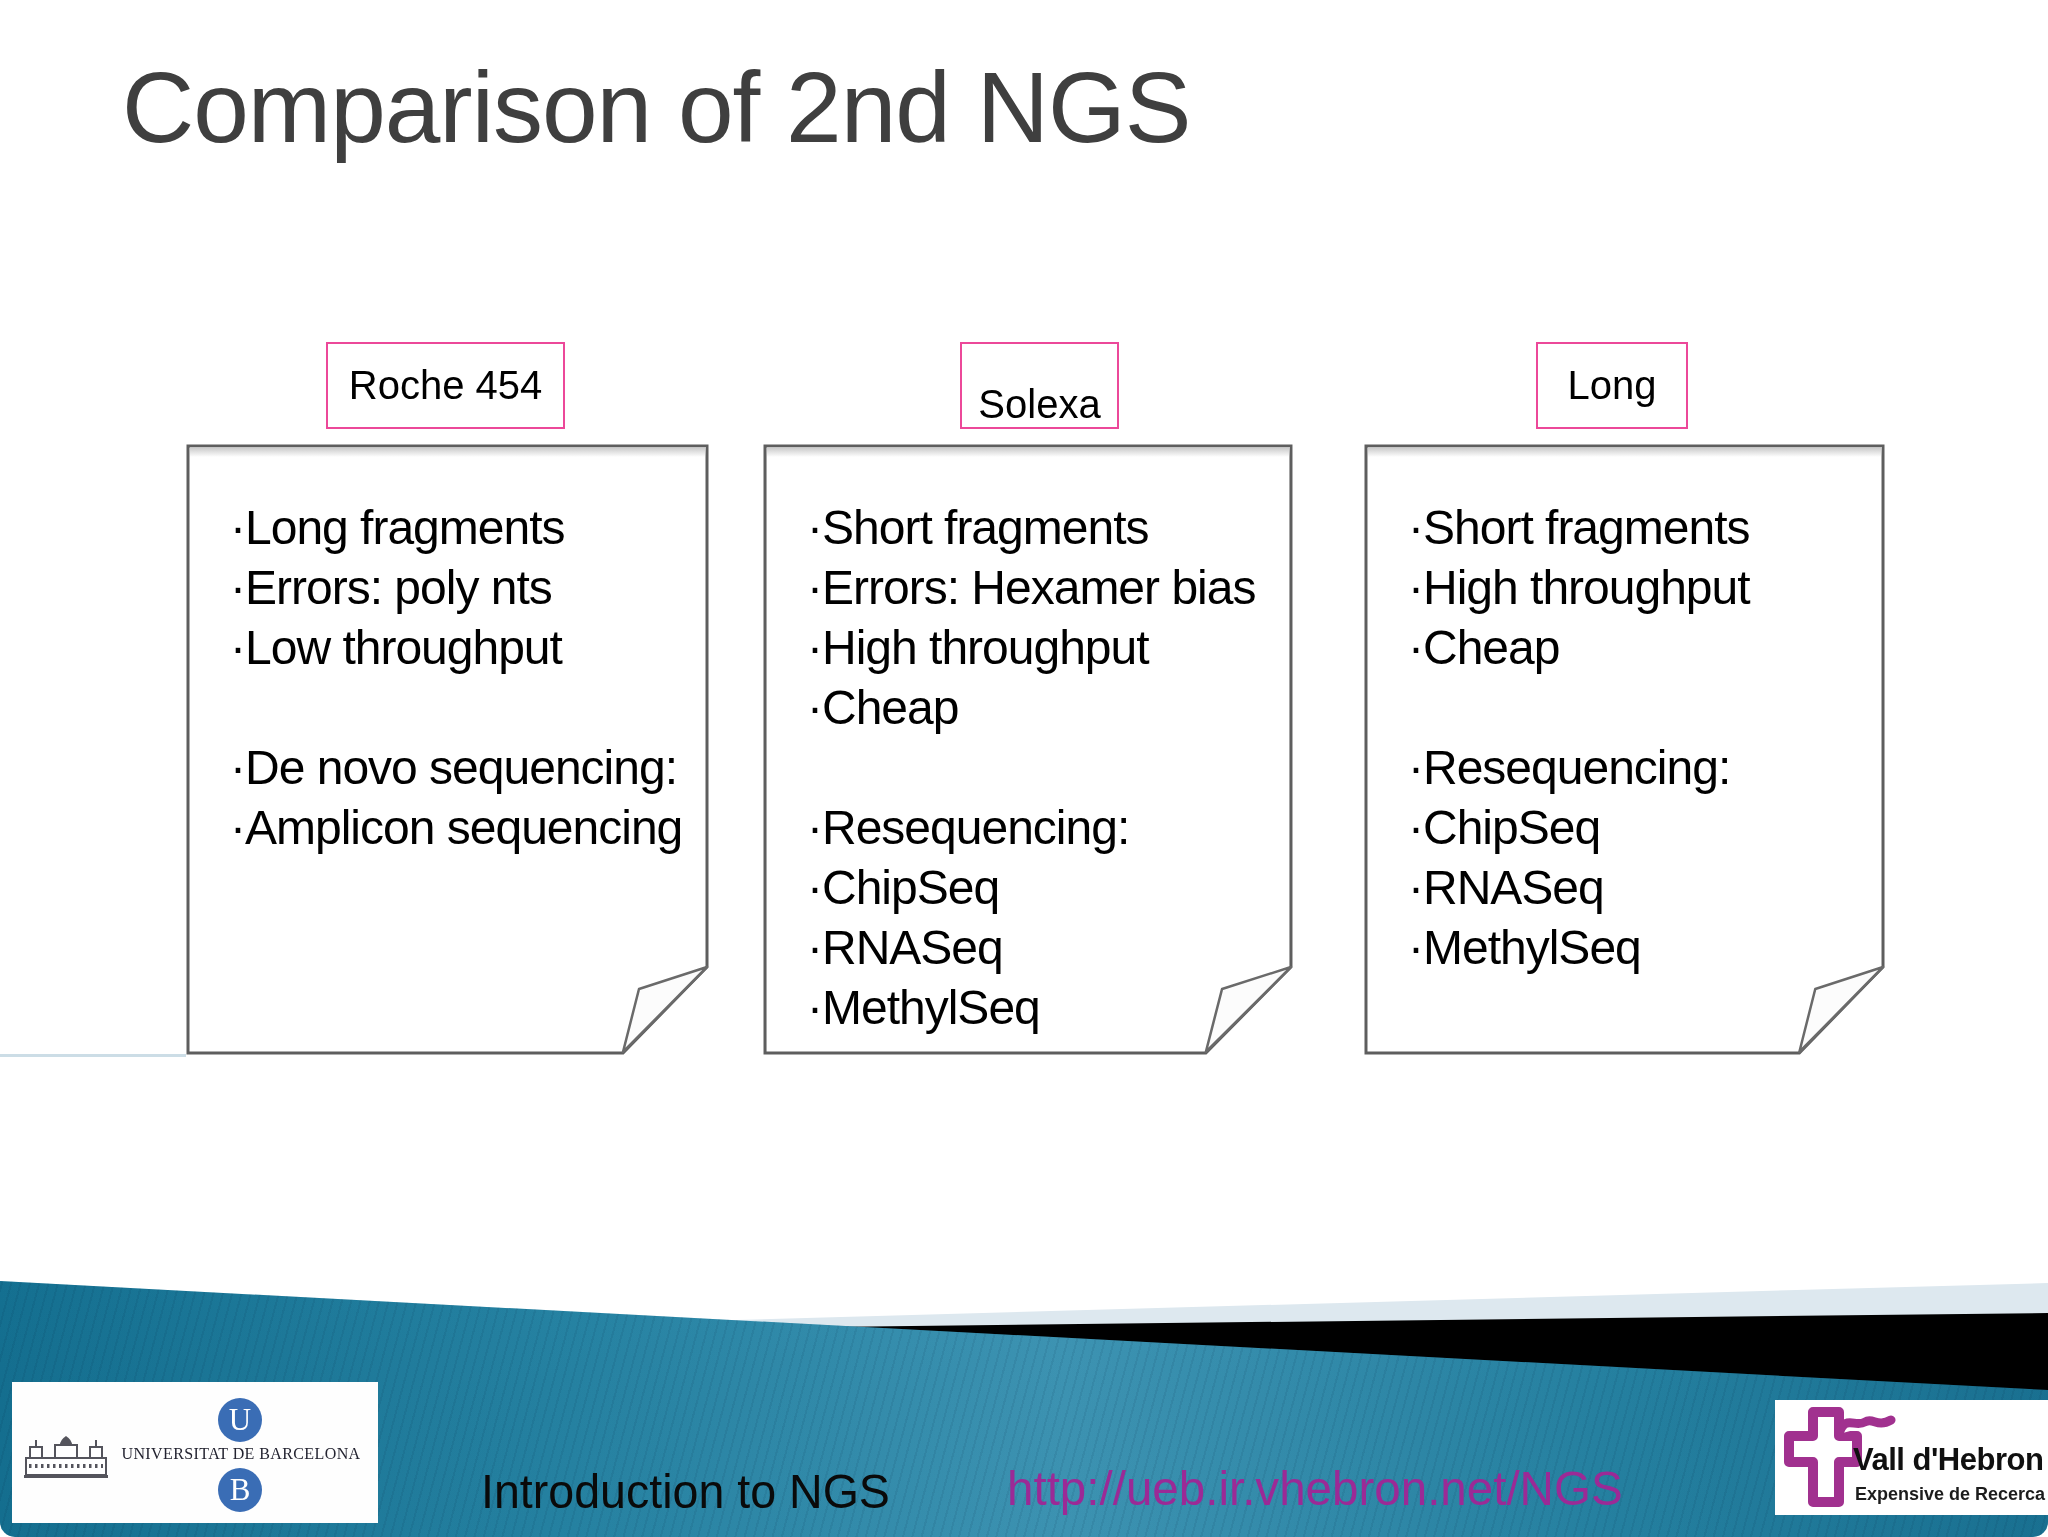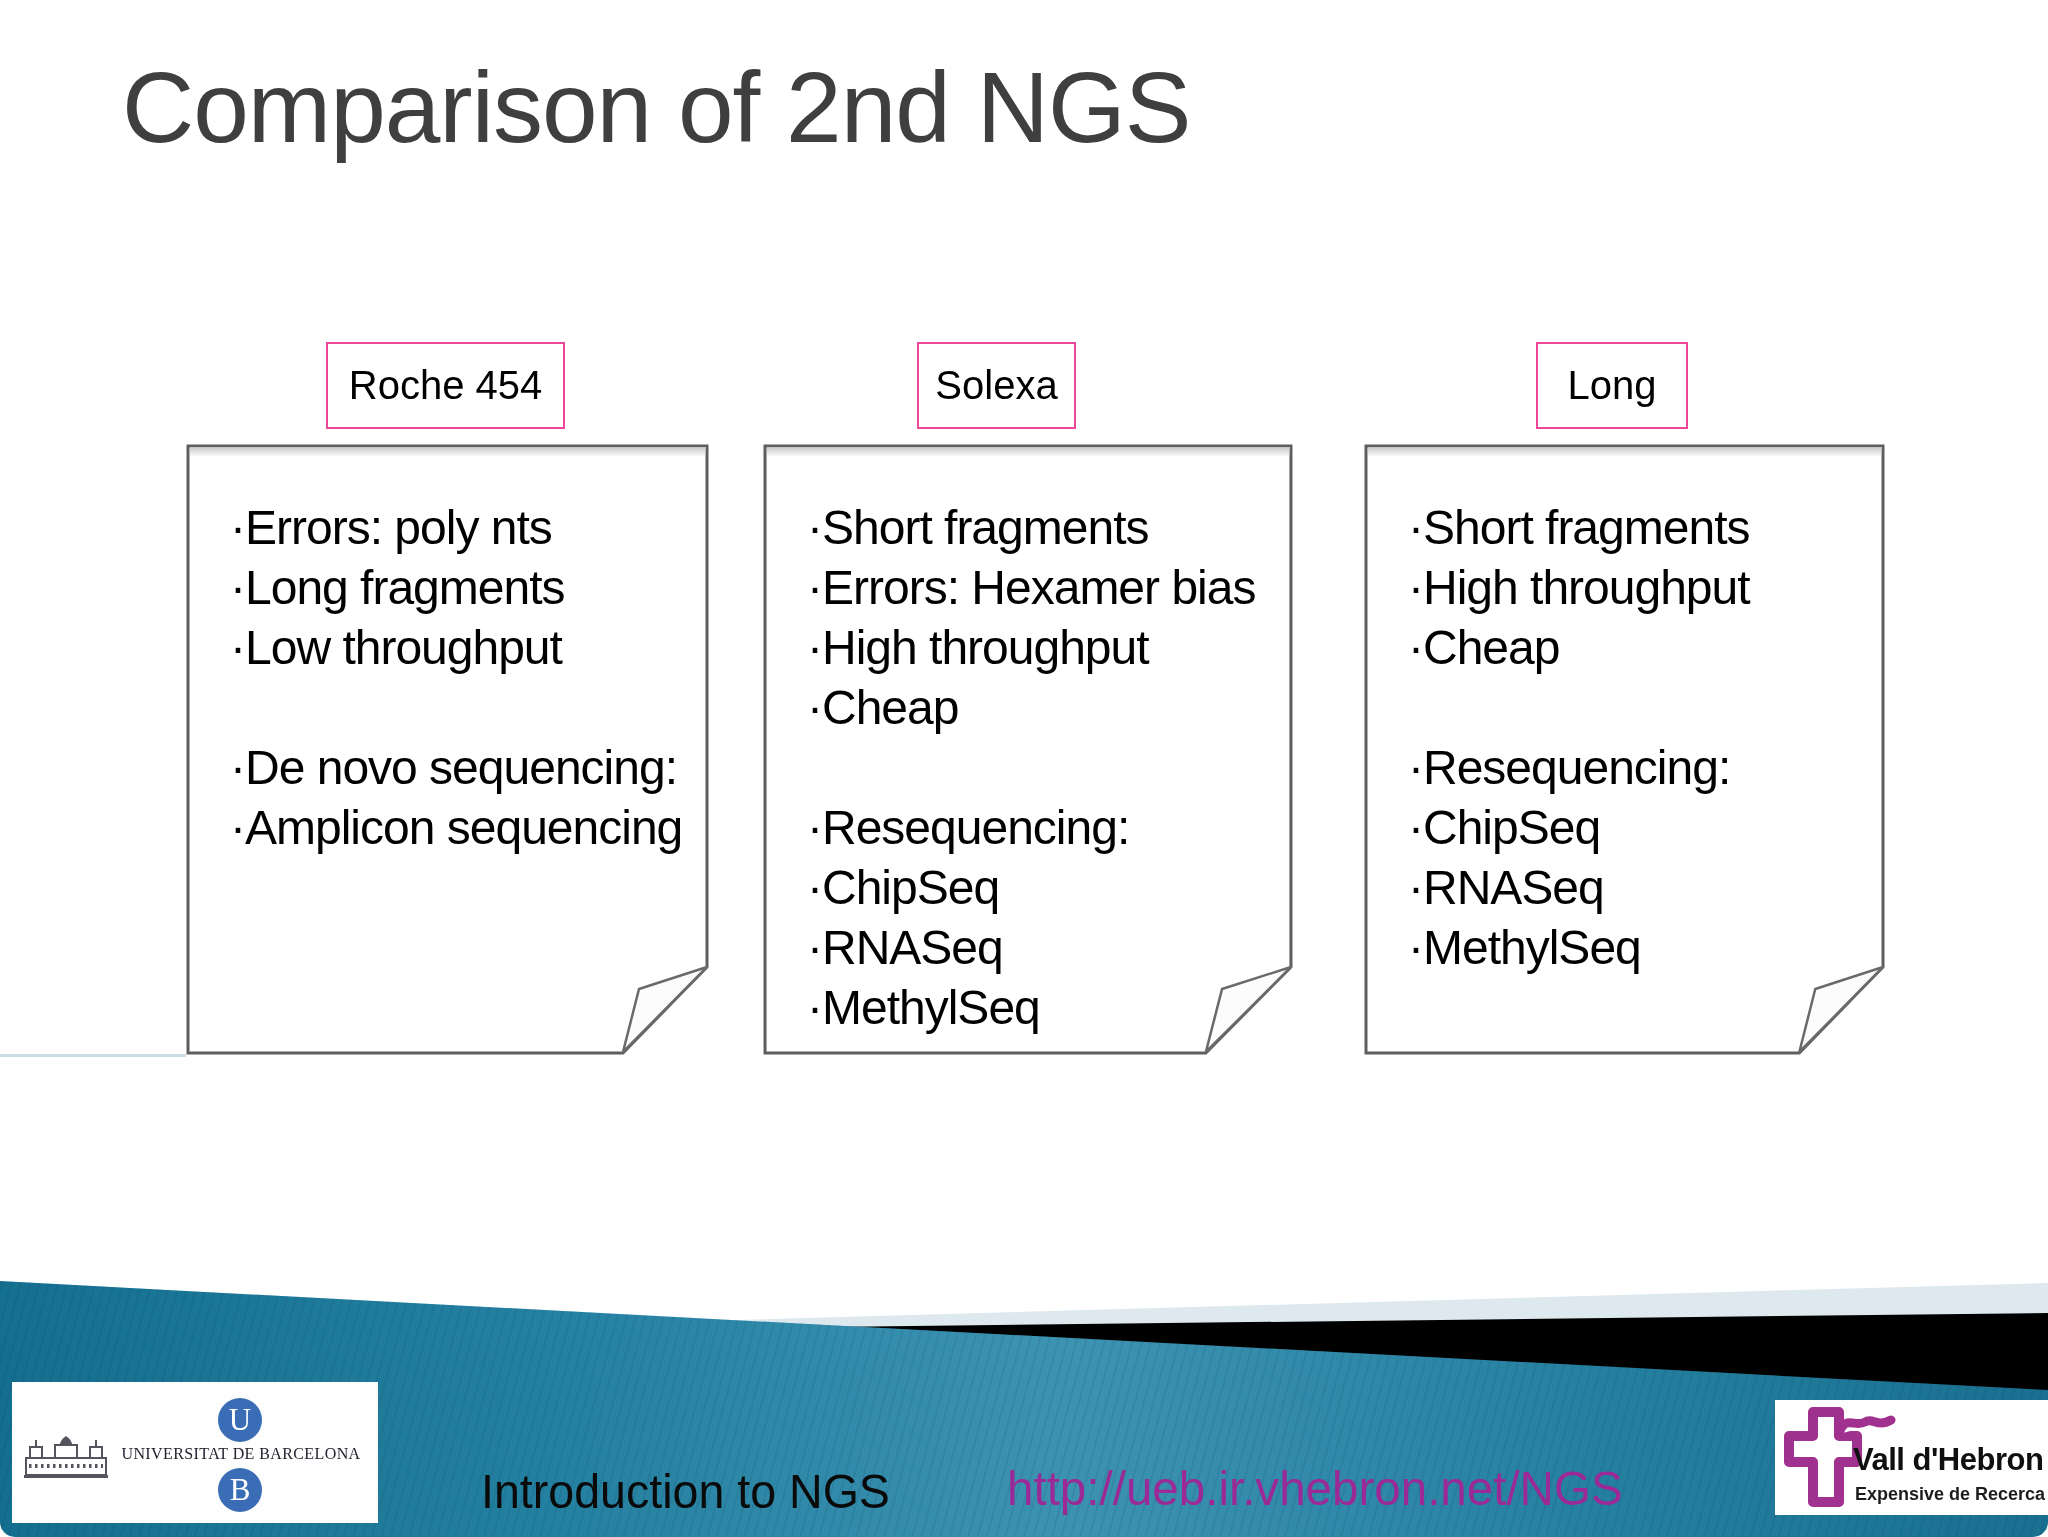--- a/index.html
+++ b/index.html
@@ -18,21 +18,21 @@
     color:#3f3f3f;white-space:nowrap;
   }
   
   .mlabel{
     position:absolute;top:342px;height:83px;
     background:#fff;border:2px solid #ec4899;
     display:flex;align-items:center;justify-content:center;
     font-size:40px;color:#000;white-space:nowrap;
   }
   .mlabel.l1{left:326px;width:235px;}
-  .mlabel.l2{left:917px;width:155px;}
+  .mlabel.l2{left:960px;width:155px;align-items:flex-end;}
   .mlabel.l3{left:1536px;width:148px;}
   
   .note{position:absolute;top:444px;height:612px;}
   .note.n1{left:186px;width:524px;}
   .note.n2{left:763px;width:531px;}
   .note.n3{left:1364px;width:522px;}
   .note svg.paper{position:absolute;inset:0;width:100%;height:100%;}
   .note .shade{
     position:absolute;left:4px;right:4px;top:3px;height:10px;
     background:linear-gradient(#c6c6c6,rgba(255,255,255,0));
@@ -121,22 +121,22 @@
     <span>Long</span>
   </div>
 
   <div class="note n1">
     <svg class="paper" viewBox="0 0 524 612" preserveAspectRatio="none">
       <path d="M2 2 H521 V523 L437 609 H2 Z" fill="#ffffff" stroke="#5e5e5e" stroke-width="3"></path>
       <path d="M521 523 L453 545 L437 608 Z" fill="#fcfcfc" stroke="#6a6a6a" stroke-width="2.5" stroke-linejoin="round"></path>
     </svg>
     <div class="shade"></div>
     <div class="note-body">
+      <div class="line">·Long fragments</div>
       <div class="line">·Errors: poly nts</div>
-      <div class="line">·Long fragments</div>
       <div class="line">·Low throughput</div>
       <div class="line"></div>
       <div class="line">·De novo sequencing:</div>
       <div class="line">·Amplicon sequencing</div>
     </div>
   </div>
 
   <div class="note n2">
     <svg class="paper" viewBox="0 0 524 612" preserveAspectRatio="none">
       <path d="M2 2 H521 V523 L437 609 H2 Z" fill="#ffffff" stroke="#5e5e5e" stroke-width="3"></path>

